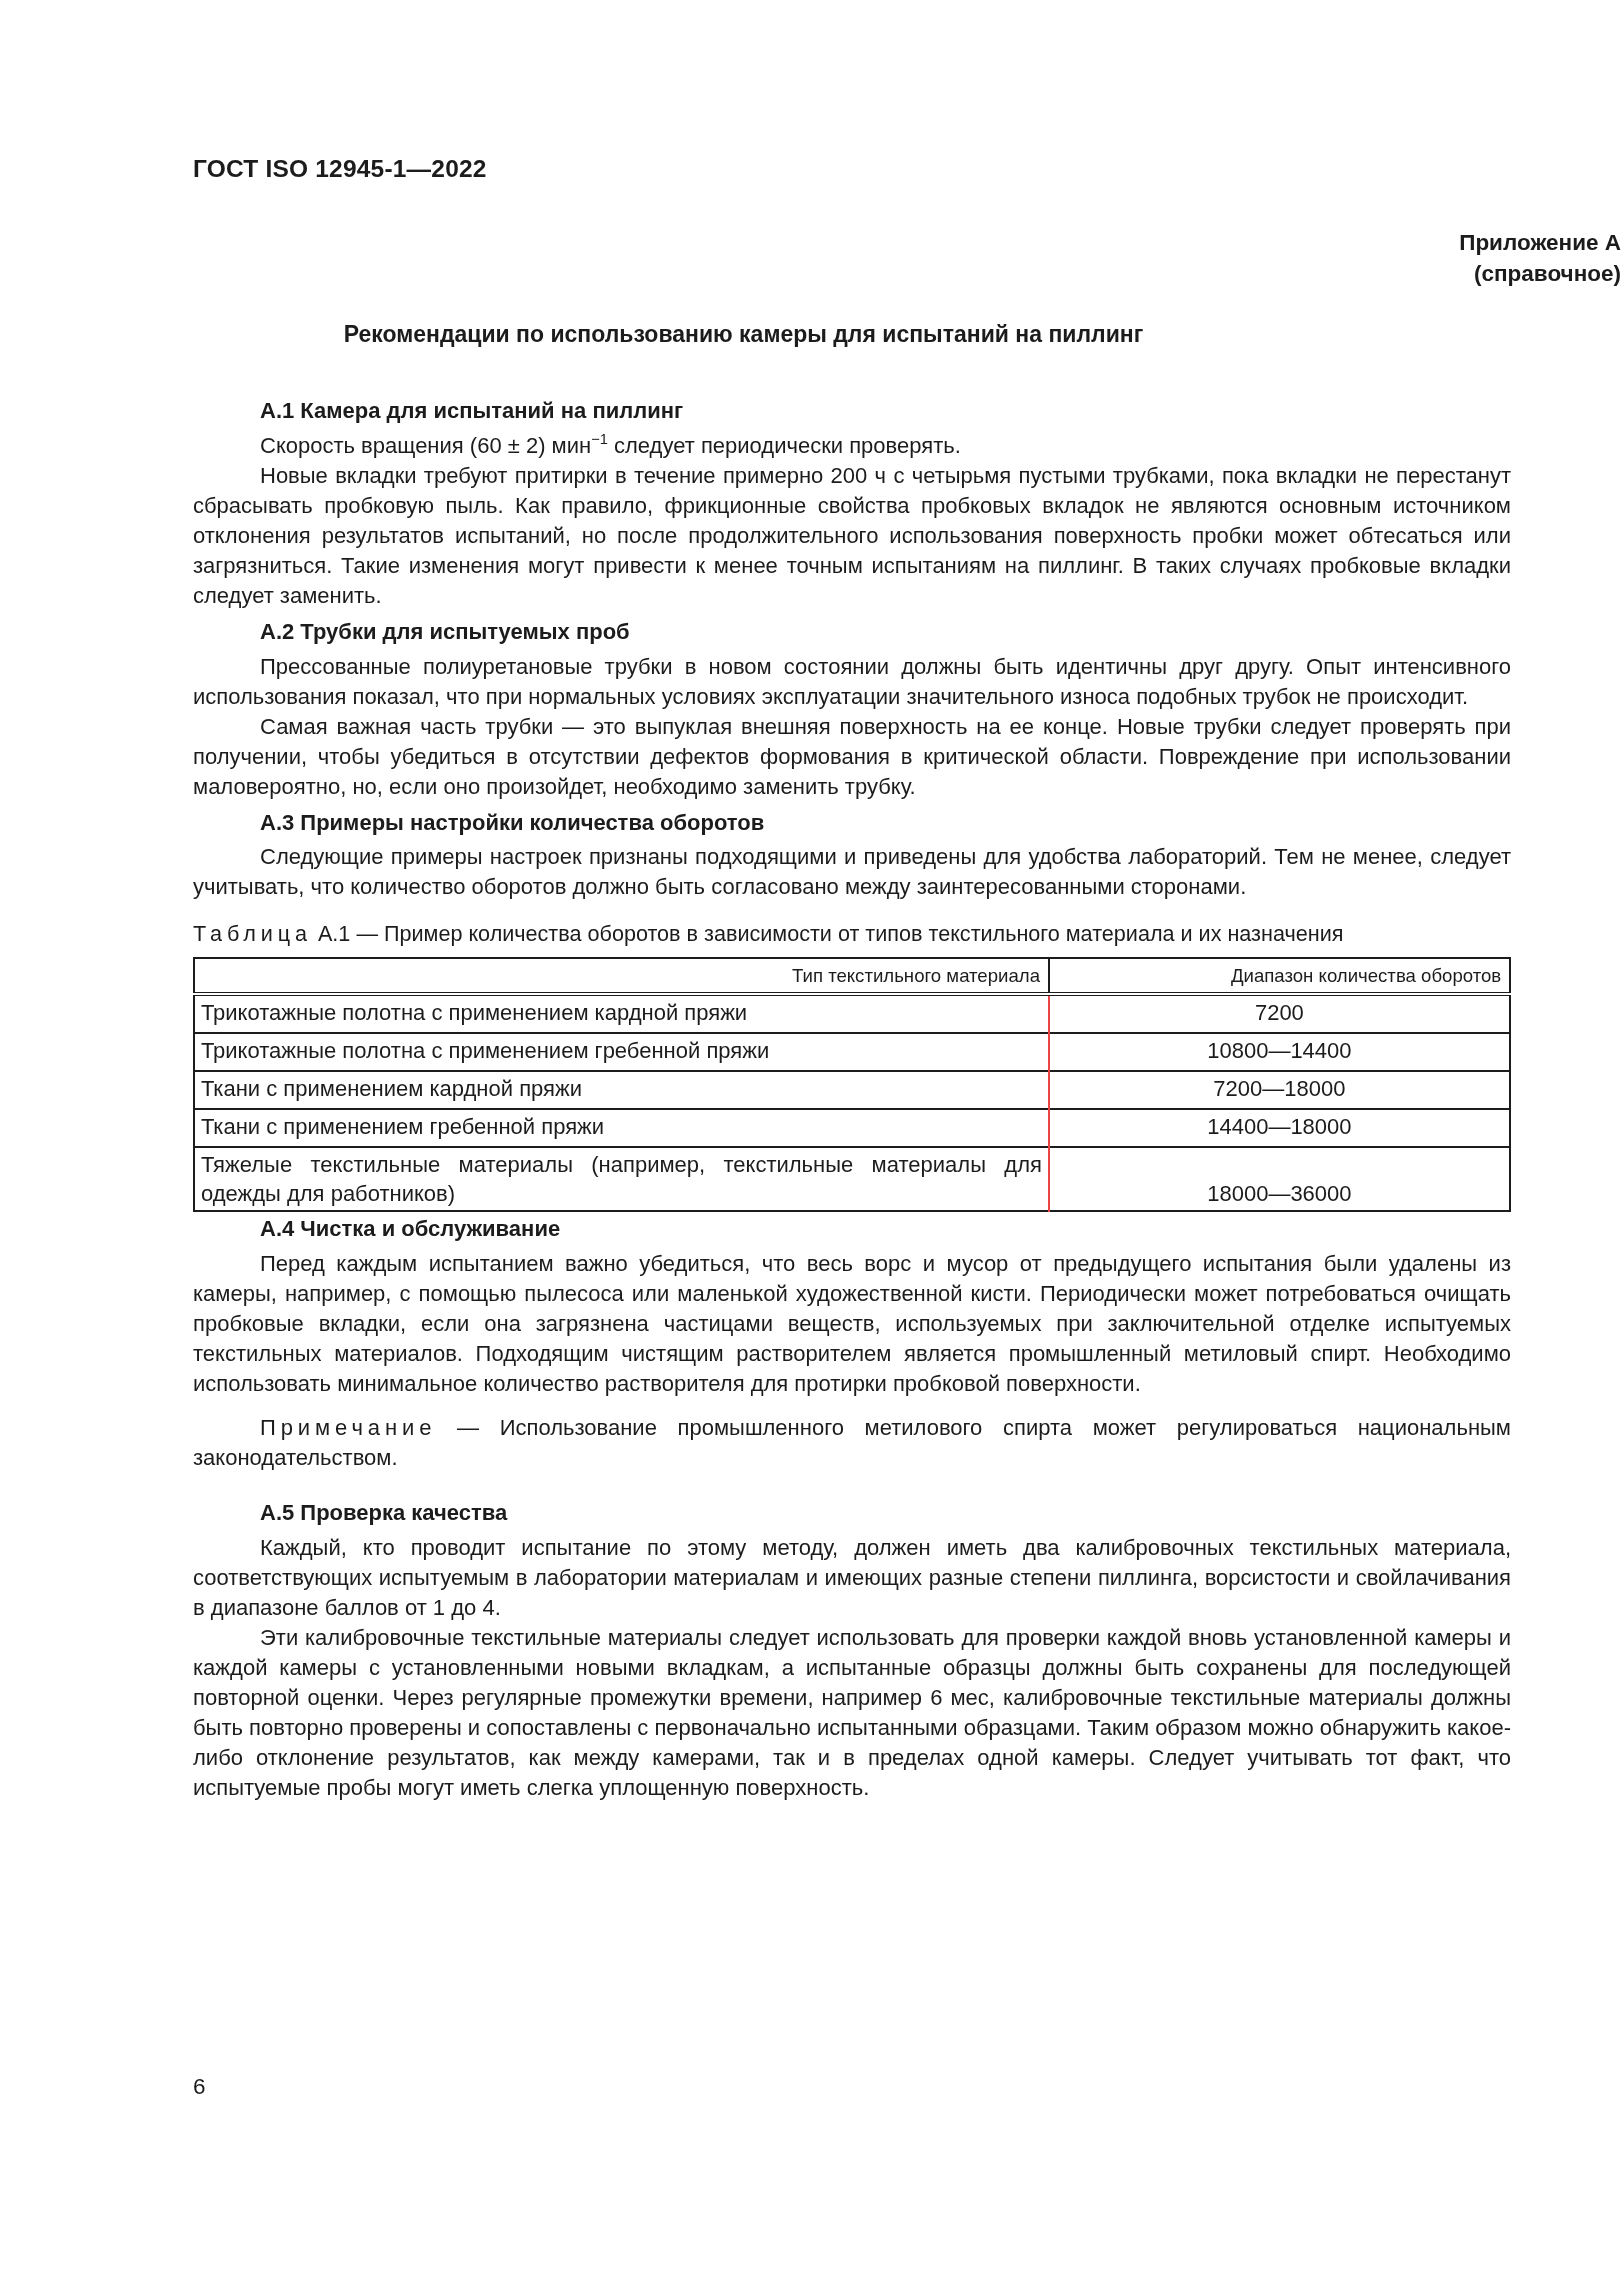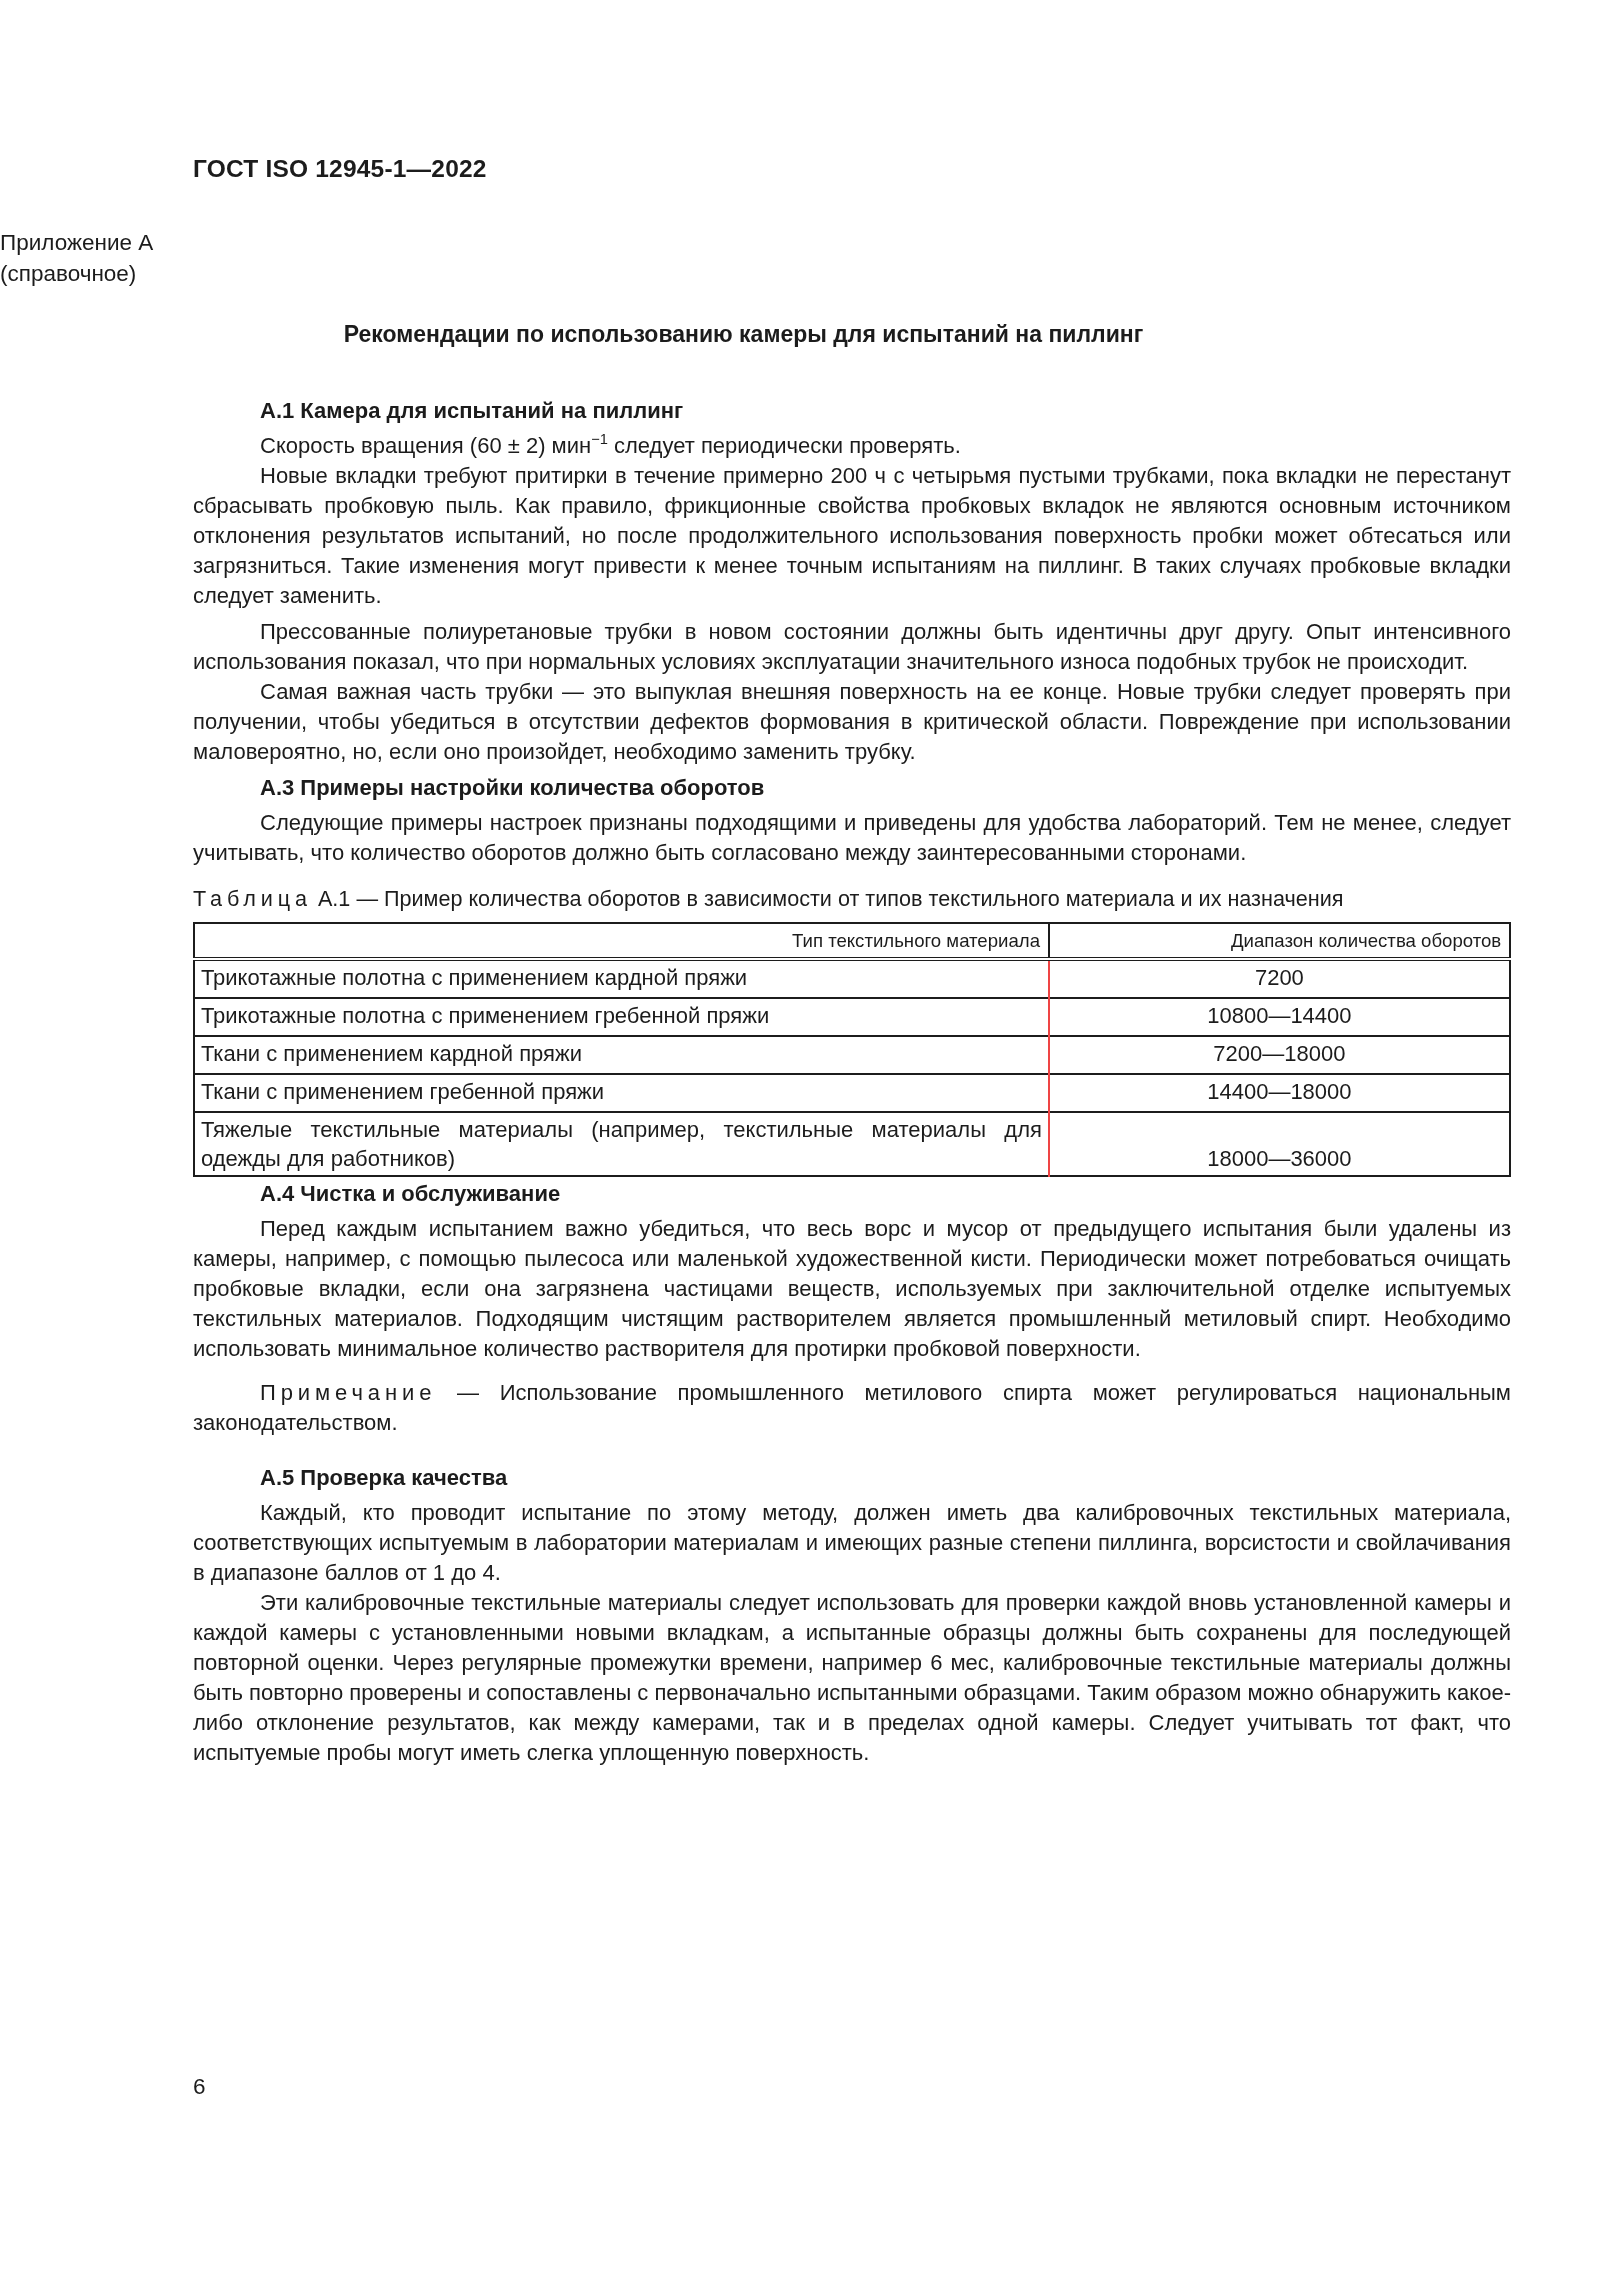--- a/index.html
+++ b/index.html
@@ -7,21 +7,21 @@
     width: 1621px; height: 2293px; position: relative; overflow: hidden;
     font-family: "Liberation Sans", sans-serif; color: #1c1c1c;
   }
   .page { position: absolute; left: 0; top: 0; width: 1621px; height: 2293px; }
   .doc-code {
     position: absolute; left: 193px; top: 155px;
     font-size: 24.5px; font-weight: bold; letter-spacing: 0.2px;
   }
   .annex-title {
     position: absolute; left: 0; width: 1621px; top: 227px;
-    text-align: left; font-size: 22.5px; font-weight: normal; line-height: 31px;
+    text-align: right; font-size: 22.5px; font-weight: bold; line-height: 31px;
   }
   .main-title {
     position: absolute; left: 0; width: 1487px; top: 321px;
     text-align: center; font-size: 23px; font-weight: bold;
   }
   .body {
     position: absolute; left: 193px; width: 1318px; top: 396px;
     font-size: 22px; line-height: 30px;
   }
   h3 {
@@ -78,20 +78,21 @@
 
   <div class="body">
 
     <div class="sec">
       <h3>А.1 Камера для испытаний на пиллинг</h3>
       <p><span>Скорость вращения (60 ± 2) мин</span><sup>−1</sup><span> следует периодически проверять.</span></p>
       <p>Новые вкладки требуют притирки в течение примерно 200 ч с четырьмя пустыми трубками, пока вкладки не перестанут сбрасывать пробковую пыль. Как правило, фрикционные свойства пробковых вкладок не являются основным источником отклонения результатов испытаний, но после продолжительного использования поверхность пробки может обтесаться или загрязниться. Такие изменения могут привести к менее точным испытаниям на пиллинг. В таких случаях пробковые вкладки следует заменить.</p>
     </div>
 
     <div class="sec">
+      <h3>А.2 Трубки для испытуемых проб</h3>
       <p>Прессованные полиуретановые трубки в новом состоянии должны быть идентичны друг другу. Опыт интенсивного использования показал, что при нормальных условиях эксплуатации значительного износа подобных трубок не происходит.</p>
       <p>Самая важная часть трубки — это выпуклая внешняя поверхность на ее конце. Новые трубки следует проверять при получении, чтобы убедиться в отсутствии дефектов формования в критической области. Повреждение при использовании маловероятно, но, если оно произойдет, необходимо заменить трубку.</p>
     </div>
 
     <div class="sec">
       <h3>А.3 Примеры настройки количества оборотов</h3>
       <p>Следующие примеры настроек признаны подходящими и приведены для удобства лабораторий. Тем не менее, следует учитывать, что количество оборотов должно быть согласовано между заинтересованными сторонами.</p>
     </div>
 
     <div class="table-caption"><span class="spaced">Таблица</span><span> А.1 — Пример количества оборотов в зависимости от типов текстильного материала и их назначения</span></div>

